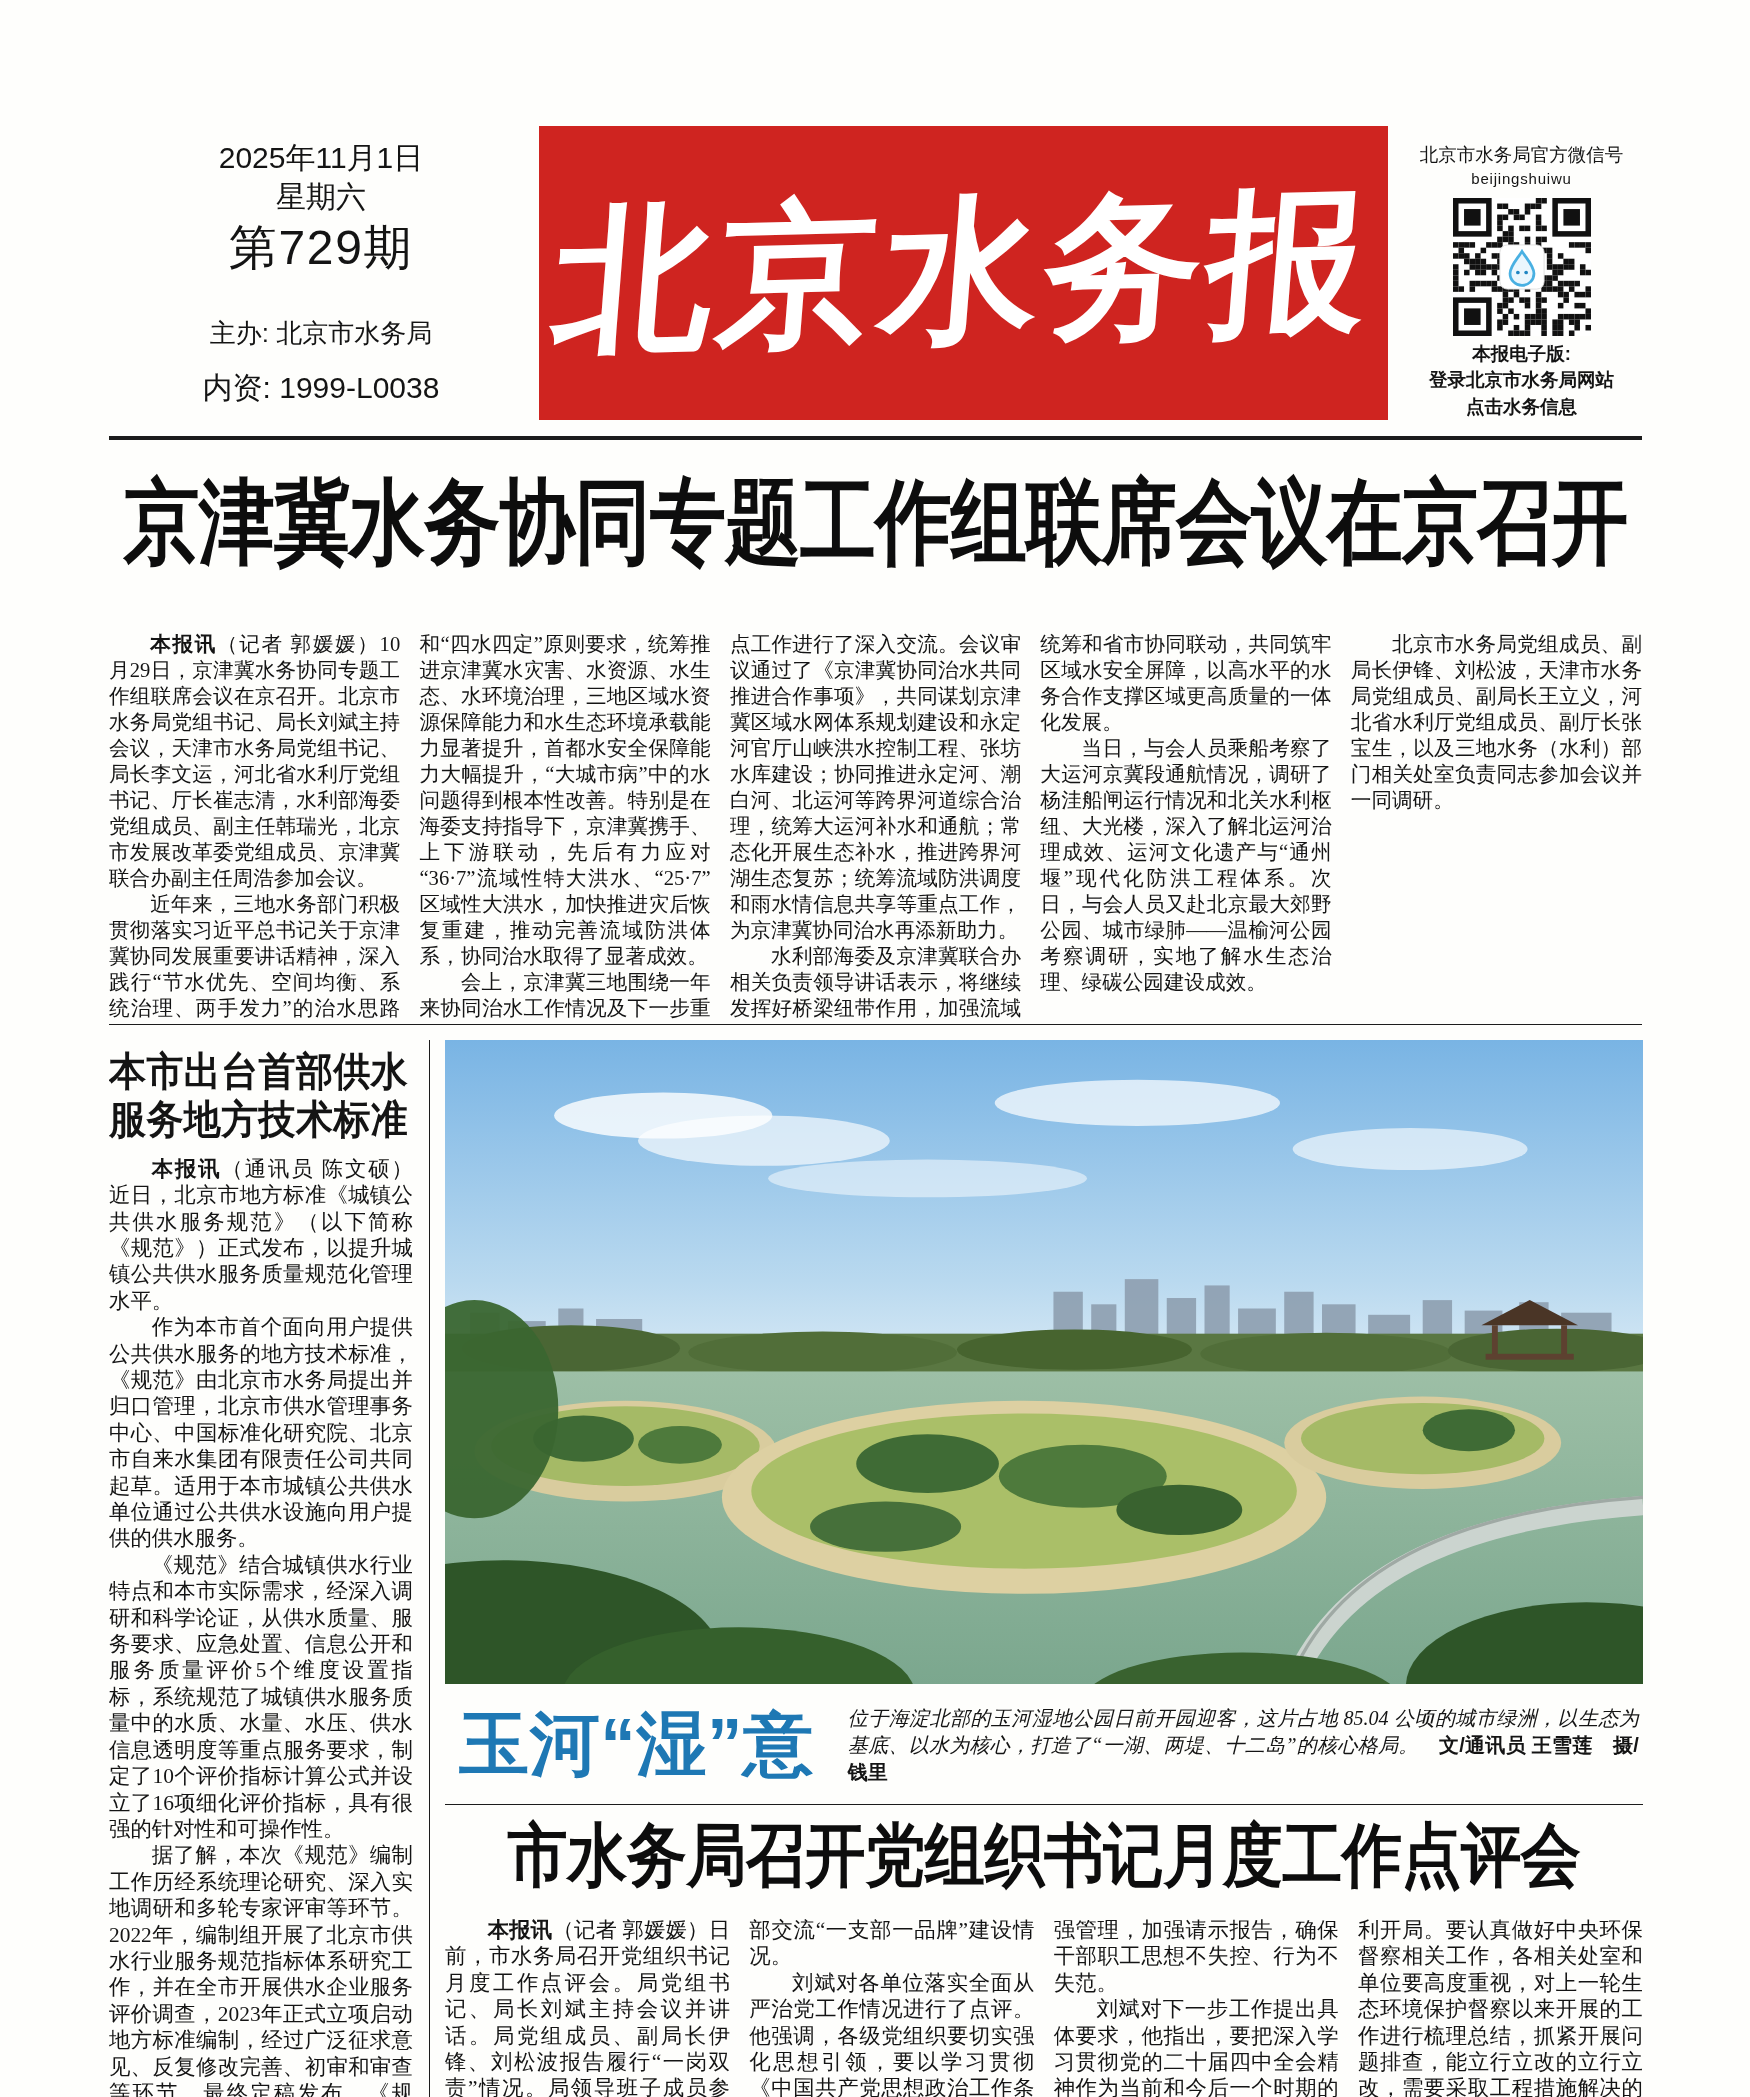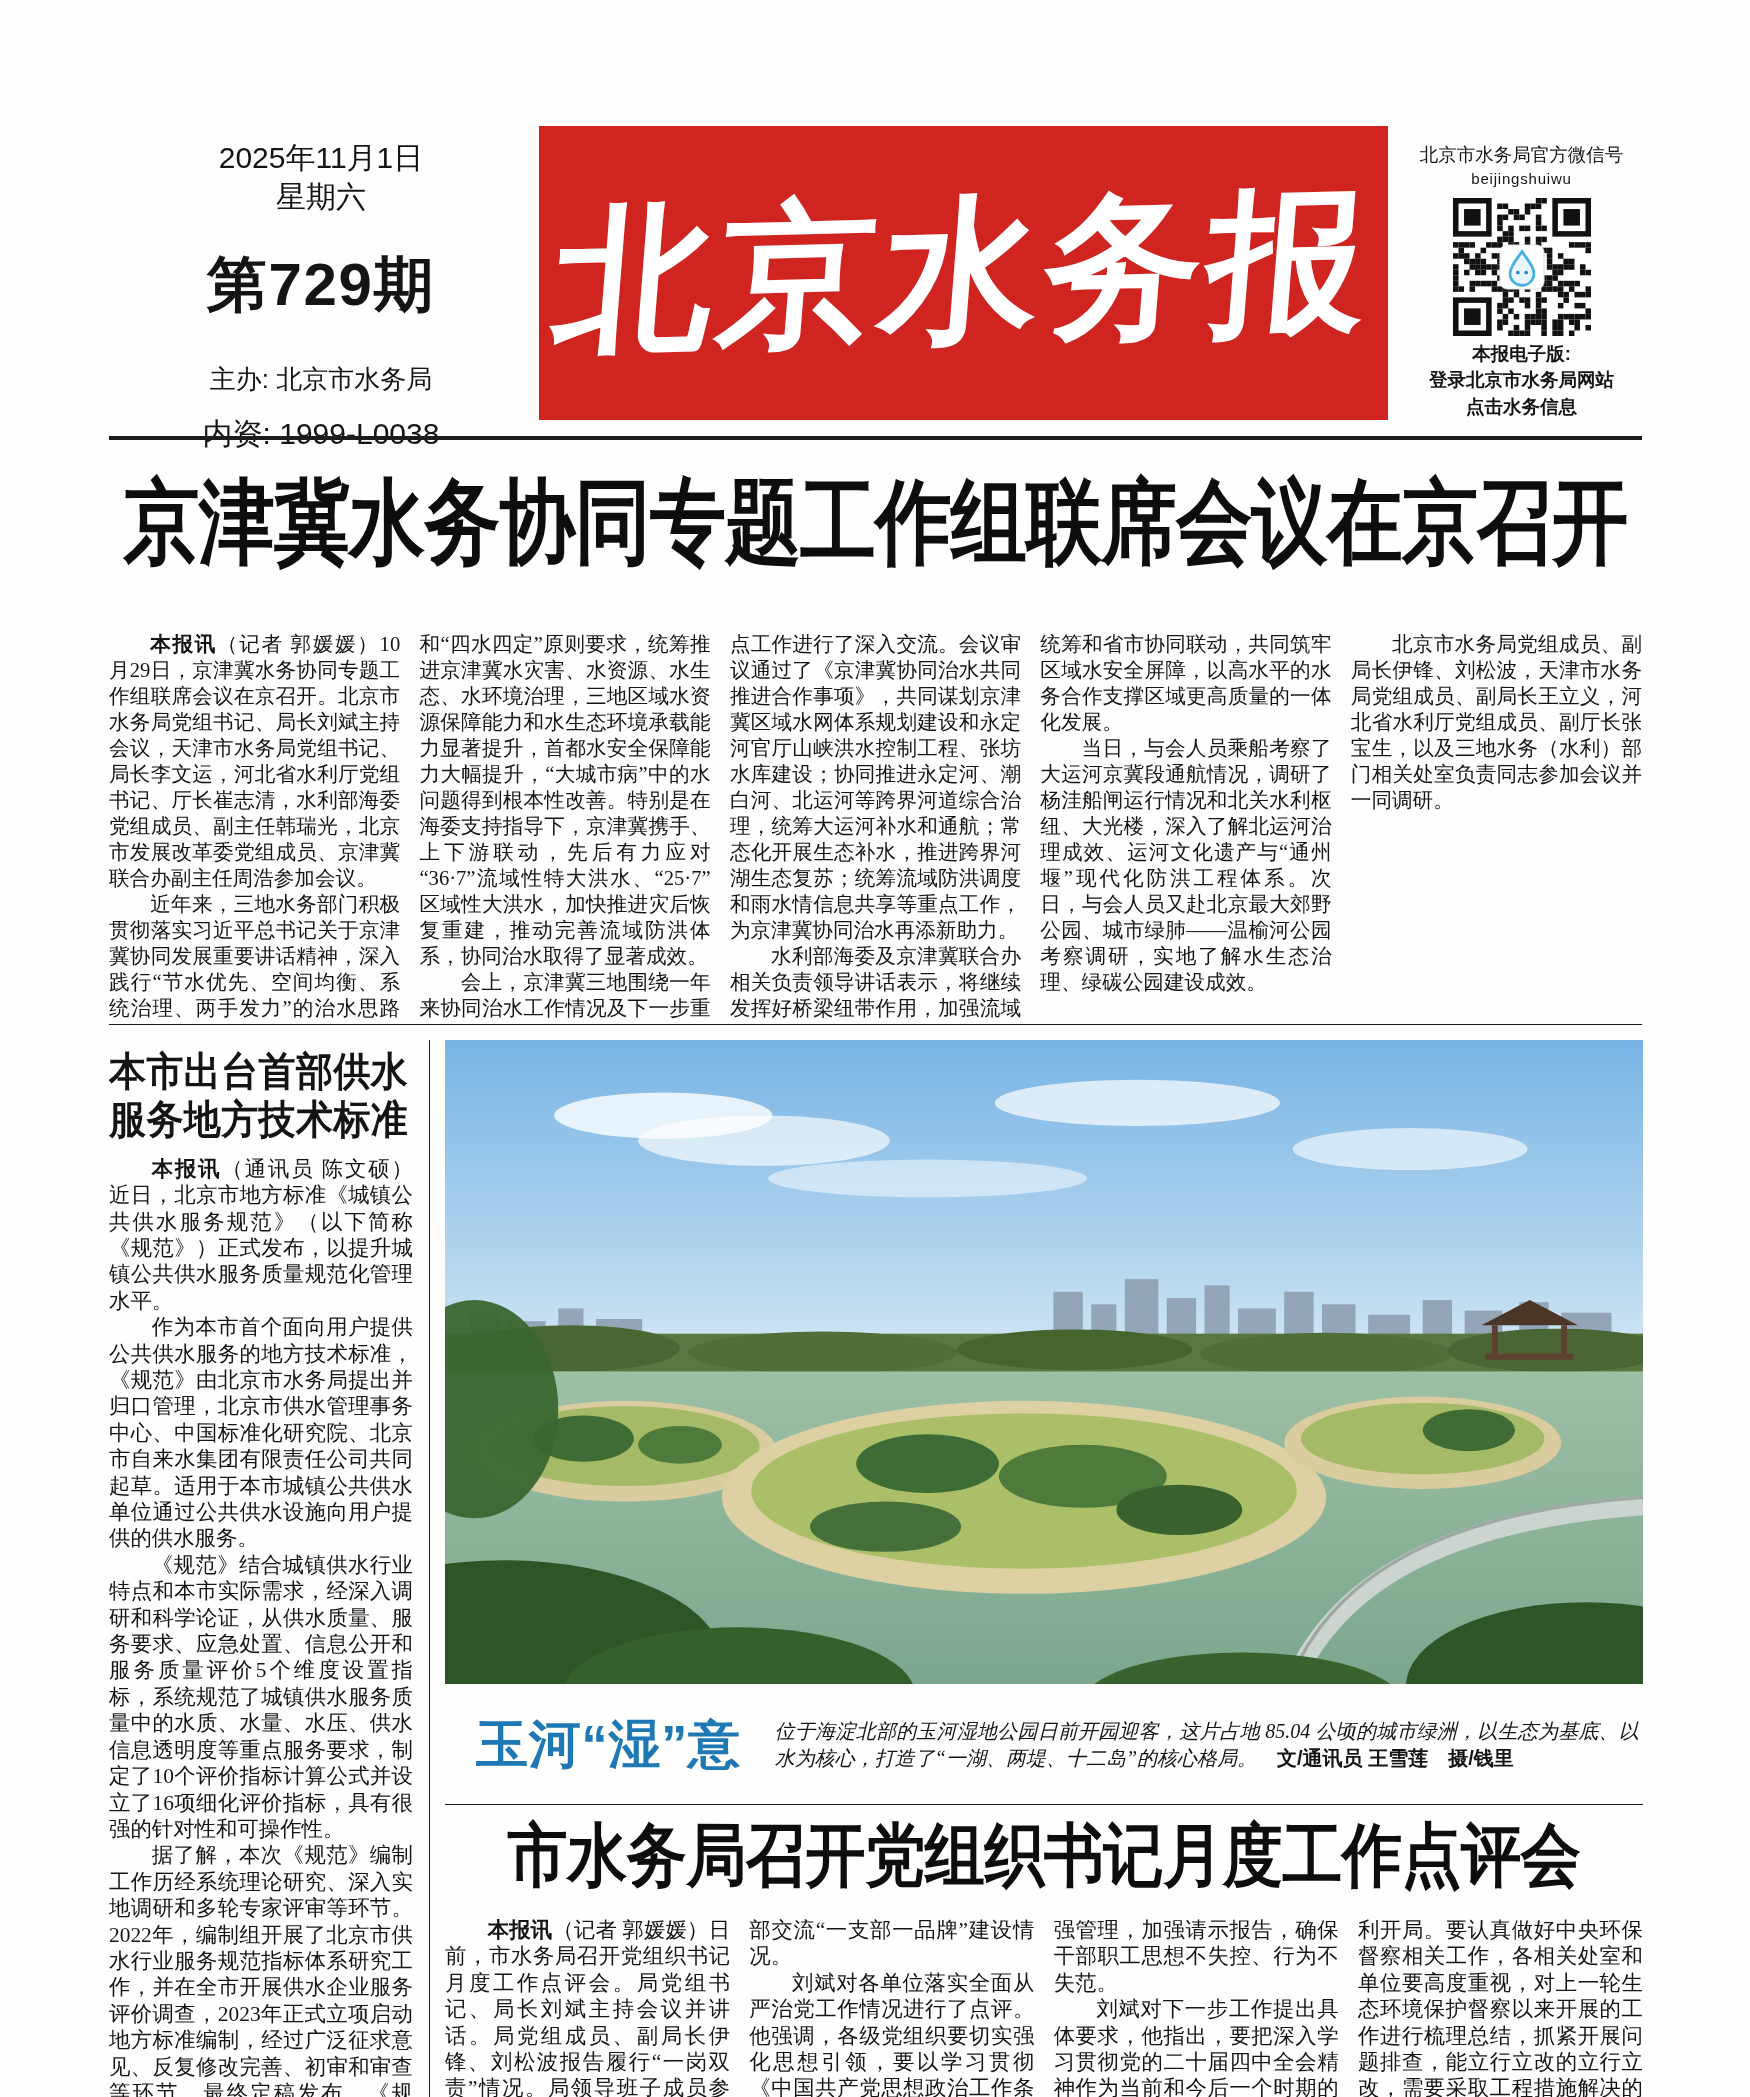--- a/index.html
+++ b/index.html
@@ -3,21 +3,21 @@
 <meta charset="utf-8">
 <style>
   html,body{margin:0;padding:0;background:#e8e8e4;}
   .page{position:relative;width:1751px;height:2480px;background:#fefefc;margin:0 auto;
         font-family:"Liberation Serif", serif;color:#141414;overflow:hidden;}
   .rule{position:absolute;background:#1c1c1c;}
 
   
   .header-left{position:absolute;left:109px;top:138px;width:424px;text-align:center;}
   .date-line{font-size:30px;line-height:1.3;font-family:"Liberation Sans",sans-serif;}
-  .issue-no{font-size:60px;font-weight:700;margin-top:29px;font-family:"Liberation Sans",sans-serif;letter-spacing:1.7px;}
+  .issue-no{font-size:48px;font-weight:400;font-family:"Liberation Sans",sans-serif;letter-spacing:1.7px;}
   .pages-note{font-size:44px;font-weight:800;margin-top:5.9px;font-family:"Liberation Sans",sans-serif;}
   .org-line{font-size:26px;margin-top:36px;font-family:"Liberation Sans",sans-serif;}
   .lic-line{font-size:30px;margin-top:17px;font-family:"Liberation Sans",sans-serif;}
 
   .masthead{position:absolute;left:539px;top:126px;width:849px;height:294px;background:#cf2420;
             display:flex;align-items:center;justify-content:center;}
   .masthead-title{color:#fff;font-size:157px;font-weight:800;letter-spacing:5.9px;
             font-family:"Liberation Serif",serif;transform:skewX(-6deg) rotate(-1.5deg);white-space:nowrap;}
 
   .header-right{position:absolute;left:1400px;top:143px;width:243px;text-align:center;font-family:"Liberation Sans",sans-serif;}
@@ -43,22 +43,22 @@
 
   
   .std-article{position:absolute;left:109px;top:1047px;width:304px;height:1275px;overflow:hidden;}
   .std-title{font-family:"Liberation Sans",sans-serif;font-weight:800;font-size:37px;line-height:1.22;
              letter-spacing:0.4px;margin:0 0 18.5px 0;transform:scaleY(1.08);transform-origin:top left;}
   .std-body{font-size:21.4px;line-height:26.4px;text-align:justify;}
 
   
   .photo-frame{position:absolute;left:445px;top:1040px;width:1198px;height:644px;overflow:hidden;background:#9ec9e8;}
   .caption-band{position:absolute;left:445px;top:1690px;width:1198px;height:110px;display:flex;align-items:center;}
-  .feature-title{flex:none;margin-left:31px;font-family:"Liberation Sans",sans-serif;font-weight:800;
-                 font-size:52px;color:#1e78b4;letter-spacing:0.8px;white-space:nowrap;}
+  .feature-title{flex:none;margin-left:14px;font-family:"Liberation Sans",sans-serif;font-weight:800;
+                 font-size:70px;color:#1e78b4;letter-spacing:0.8px;white-space:nowrap;}
   .feature-caption{flex:1;margin-left:34px;margin-right:4.2px;font-size:20px;line-height:27px;
                    font-style:italic;text-align:justify;}
   .credit{font-style:normal;font-weight:800;font-family:"Liberation Sans",sans-serif;margin-left:15px;}
 
   
   .review-title-band{position:absolute;left:445px;top:1816px;width:1198px;text-align:center;}
   .review-title{display:inline-block;font-family:"Liberation Sans",sans-serif;font-weight:800;
                 font-size:60px;letter-spacing:-0.4px;transform:scaleY(1.15);white-space:nowrap;color:#0d0d0d;}
   .review-article{position:absolute;left:445px;top:1917px;width:1198px;height:403px;
                   column-count:4;column-gap:19.3px;column-fill:auto;overflow:hidden;font-size:21.4px;line-height:26.4px;text-align:justify;}

